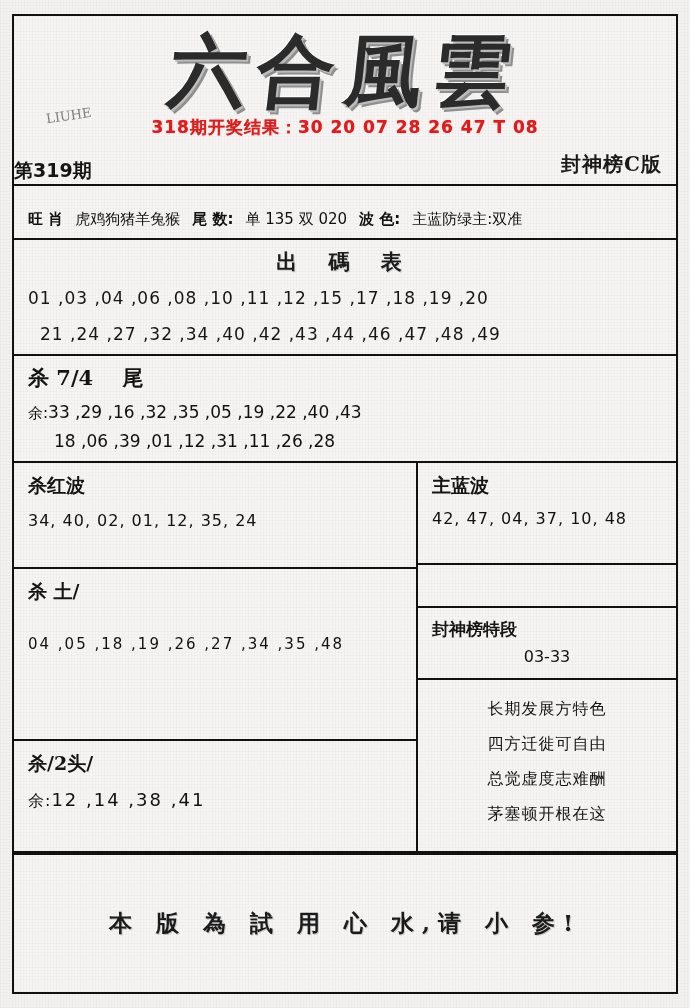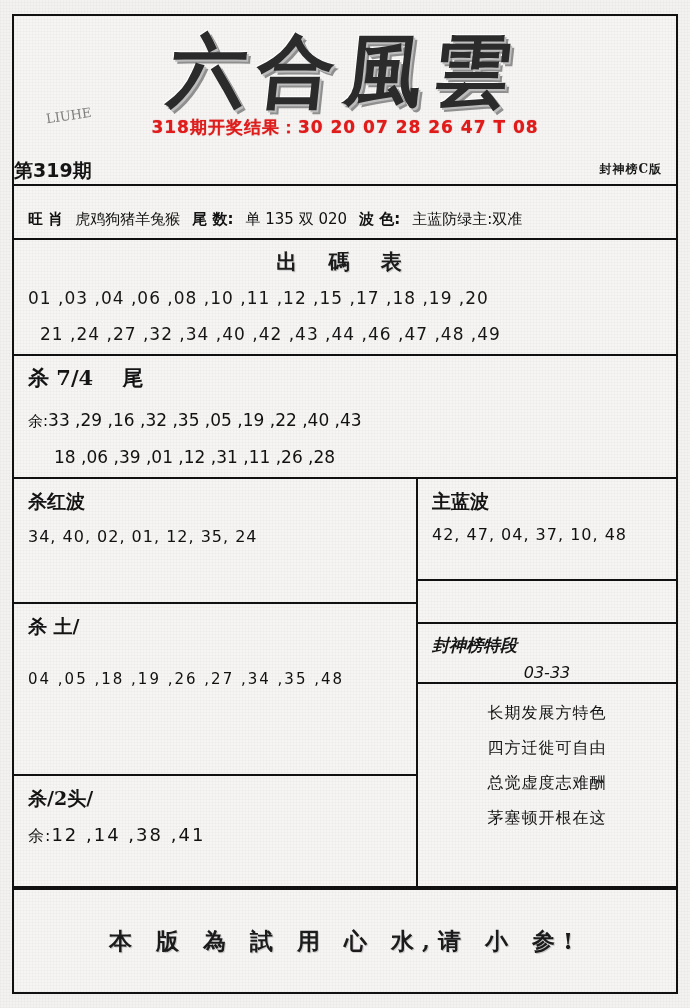--- a/index.html
+++ b/index.html
@@ -77,21 +77,21 @@
   .issue-line{
     position:absolute;
     left:0;right:0;top:142px;
     font-size:19px;
     font-weight:bold;
     color:#151515;
   }
   .edition{
     position:absolute;
     right:14px;bottom:6px;
-    font-size:12px;
+    font-size:20px;
     font-weight:bold;
     font-family:"DejaVu Serif","Liberation Serif",serif;
     color:#1a1a1a;
     letter-spacing:1px;
   }
   
   .inforow{
     height:40px;
     border-bottom:2px solid #111;
     display:flex;align-items:center;
@@ -129,21 +129,20 @@
     padding:8px 14px 4px;
     font-size:21px;
     font-family:"DejaVu Serif","Liberation Serif",serif;
     font-weight:bold;
     color:#141414;
   }
   .yu-row{
     padding:6px 14px 2px;
     font-size:17px;
     white-space:nowrap;
-    margin-top:8px;
   }
   .yu-row .yu{font-size:15px;}
   
   .cols{
     display:flex;
     border-bottom:2px solid #111;
   }
   .col-l{
     width:404px;
     box-sizing:border-box;
@@ -239,21 +238,21 @@
         <span>尾</span>
       </div>
       <div class="yu-row">
         <span class="yu">余:</span><span>33 ,29 ,16 ,32 ,35 ,05 ,19 ,22 ,40 ,43</span>
       </div>
       <div class="yu-row indent" style="padding-left:40px;padding-bottom:10px;">18 ,06 ,39 ,01 ,12 ,31 ,11 ,26 ,28</div>
     </div>
 
     <div class="cols">
       <div class="col-l">
-        <div class="cell bb" style="height:125px;">
+        <div class="cell bb" style="height:106px;">
           <div class="label-bold">杀红波</div>
           <div class="vals">34, 40, 02, 01, 12, 35, 24</div>
         </div>
         <div class="cell bb" style="height:172px;">
           <div class="label-bold">杀 土/</div>
           <div class="vals sparse" style="padding-top:30px;">04 ,05 ,18 ,19 ,26 ,27 ,34 ,35 ,48</div>
         </div>
         <div class="cell" style="height:110px;">
           <div class="label-bold">杀/2头/</div>
           <div class="vals">
@@ -261,21 +260,21 @@
           </div>
         </div>
       </div>
 
       <div class="col-r">
         <div class="cell bb" style="height:102px;">
           <div class="label-bold">主蓝波</div>
           <div class="vals" style="padding-top:10px;">42, 47, 04, 37, 10, 48</div>
         </div>
         <div class="cell bb" style="height:43px;"></div>
-        <div class="cell bb" style="height:60px;font-style:italic;">
+        <div class="cell bb" style="height:72px;">
           <div class="ft-title">封神榜特段</div>
           <div class="ft-val">03-33</div>
         </div>
         <div class="cell poem" style="padding-top:12px;">
           <div>长期发展方特色</div>
           <div>四方迁徙可自由</div>
           <div>总觉虚度志难酬</div>
           <div>茅塞顿开根在这</div>
         </div>
       </div>

